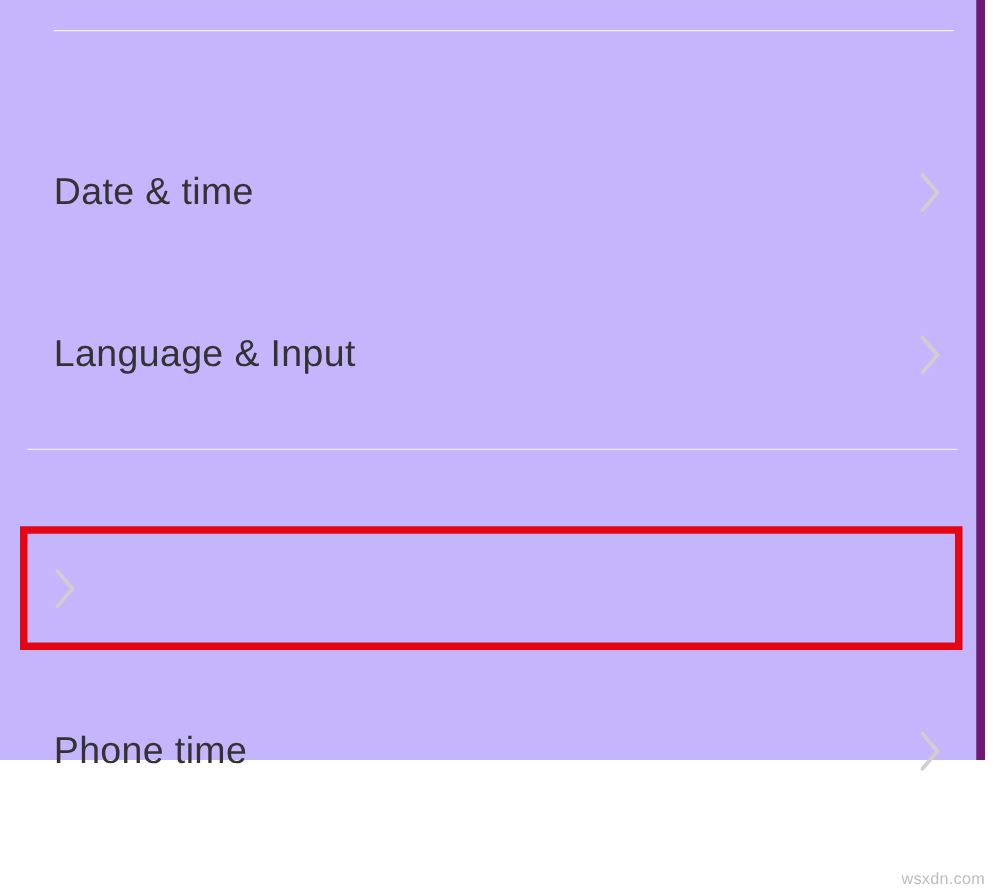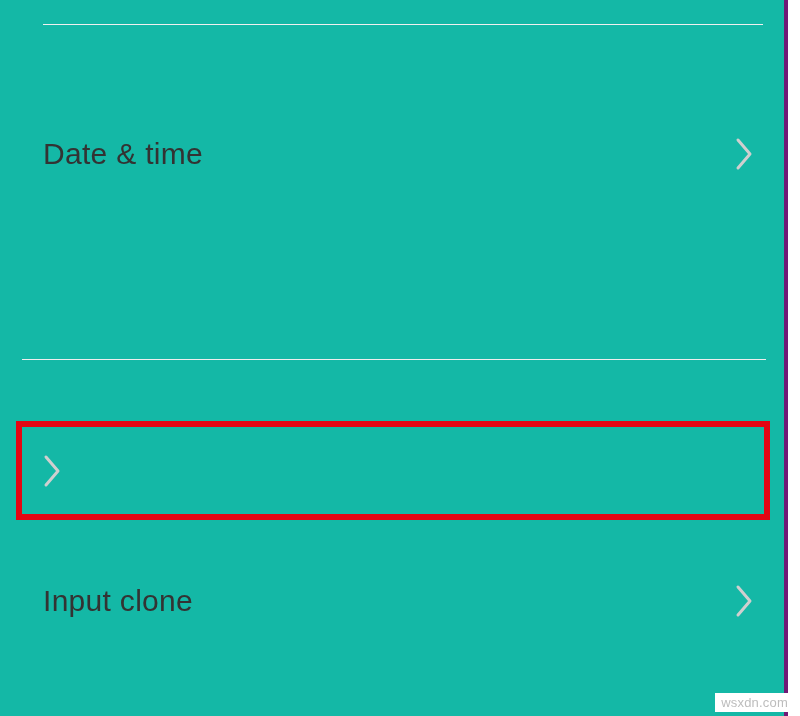--- a/index.html
+++ b/index.html
@@ -9,23 +9,23 @@
       background: #fff;
       font-family: -apple-system, Helvetica, Arial, sans-serif;
       position: relative;
       overflow: hidden;
     }
     .panel {
       position: absolute;
       left: 0;
       top: 0;
       width: 788px;
-      height: 716px;
-      background: #14b8a6;
-      border-right: 4px solid #701a75;
+      height: 608px;
+      background: #c4b5fd;
+      border-right: 7px solid #701a75;
     }
     .top-divider {
       position: absolute;
       left: 43px;
       top: 24px;
       width: 720px;
       height: 1px;
       background: #f0f0f0;
     }
     .row {
@@ -89,35 +89,43 @@
 
   <div class="row" style="top:125px">
     <span class="label">Date &amp; time</span>
     <span class="chevron">
       <svg viewBox="0 0 20 34" width="20" height="34">
           <polyline points="3,3 15,17 3,31" fill="none" stroke="#cfcfcf" stroke-width="3" stroke-linecap="round" stroke-linejoin="round"></polyline>
         </svg>
     </span>
   </div>
 
+  <div class="row" style="top:255px">
+    <span class="label">Language &amp; Input</span>
+    <span class="chevron">
+      <svg viewBox="0 0 20 34" width="20" height="34">
+          <polyline points="3,3 15,17 3,31" fill="none" stroke="#cfcfcf" stroke-width="3" stroke-linecap="round" stroke-linejoin="round"></polyline>
+        </svg>
+    </span>
+  </div>
 
   <div class="section-divider"></div>
 
   <div class="row" style="top:442px">
     <span class="chevron">
       <svg viewBox="0 0 20 34" width="20" height="34">
           <polyline points="3,3 15,17 3,31" fill="none" stroke="#cfcfcf" stroke-width="3" stroke-linecap="round" stroke-linejoin="round"></polyline>
         </svg>
     </span>
   </div>
 
   <div class="highlight-box"></div>
 
   <div class="row" style="top:572px">
-    <span class="label">Input clone</span>
+    <span class="label">Phone time</span>
     <span class="chevron">
       <svg viewBox="0 0 20 34" width="20" height="34">
           <polyline points="3,3 15,17 3,31" fill="none" stroke="#cfcfcf" stroke-width="3" stroke-linecap="round" stroke-linejoin="round"></polyline>
         </svg>
     </span>
   </div>
 
 </div>
 
 <div class="watermark">wsxdn.com</div>

